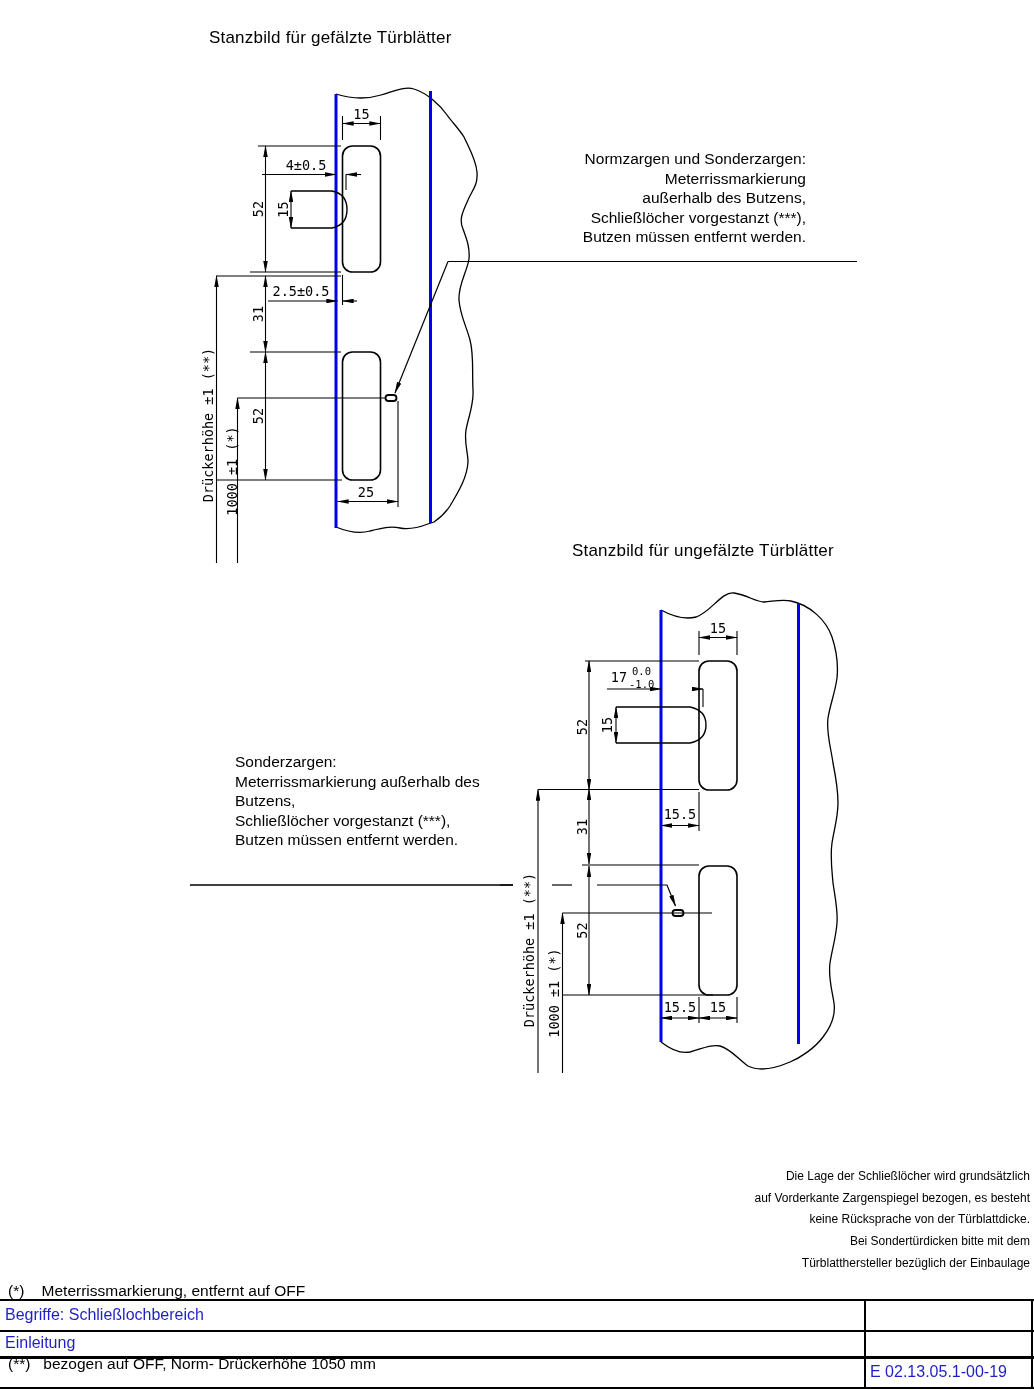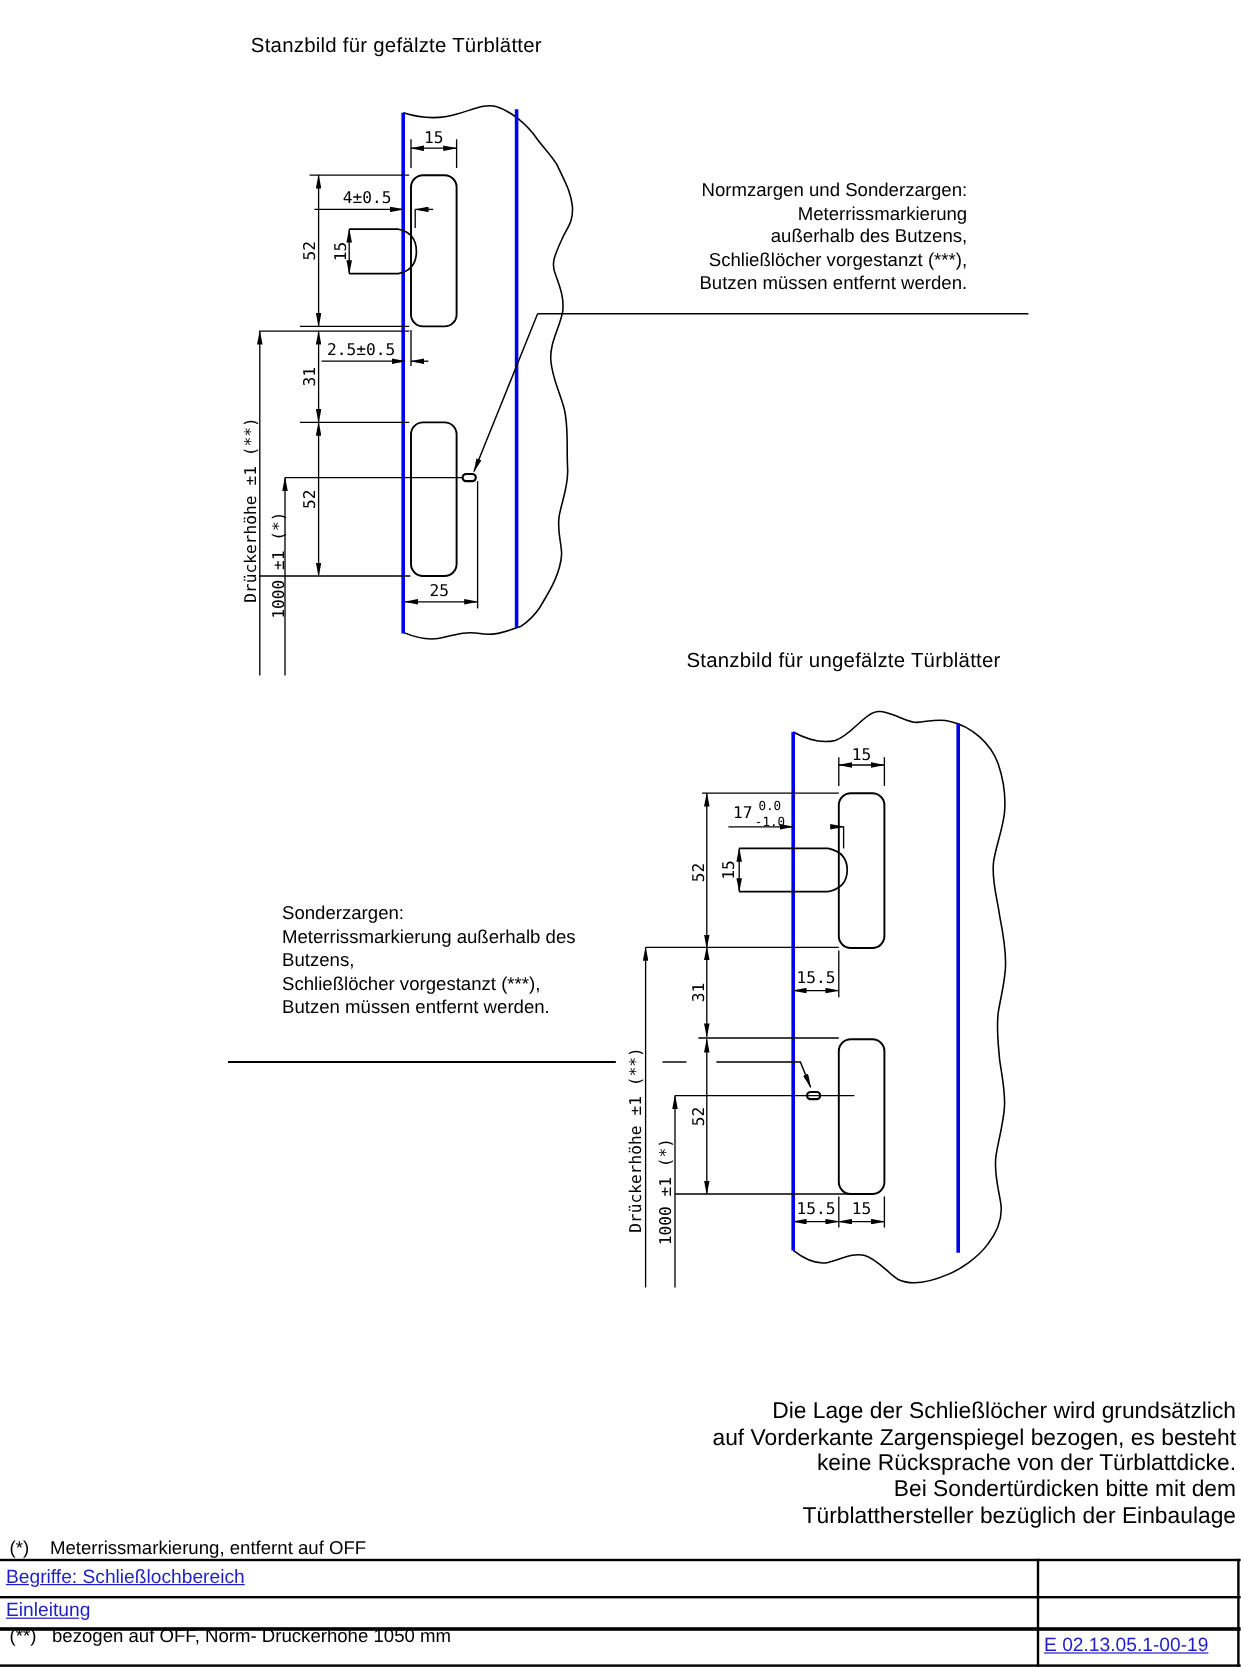--- a/index.html
+++ b/index.html
@@ -5,23 +5,23 @@
   html,body{margin:0;padding:0;}
   body{
     width:1034px;height:1390px;position:relative;background:#ffffff;
     font-family:"Liberation Sans", sans-serif;color:#000;overflow:hidden;
   }
   .abs{position:absolute;}
   .title{font-size:17px;letter-spacing:0.2px;white-space:nowrap;}
   .note{font-size:15.5px;line-height:19.6px;white-space:nowrap;}
   .note.right{text-align:right;margin-left:16px;}
   .footnotes{font-size:15.5px;line-height:24.2px;white-space:pre;}
-  .para{font-size:19px;line-height:21.7px;text-align:right;white-space:nowrap;}
+  .para{font-size:12px;line-height:21.7px;text-align:right;white-space:nowrap;}
   .blue{color:#1f1fc8;}
-  .footer-text{font-size:16px;white-space:nowrap;text-decoration:underline;}
+  .footer-text{font-size:16px;white-space:nowrap;}
   .hline,.vline{position:absolute;background:#000;}
   svg text{font-family:"DejaVu Sans Mono", monospace;fill:#000;}
   .dim{font-size:13.5px;}
   .dimsmall{font-size:10.5px;}
 </style>
 </head>
 <body>
 
 <div class="abs title" style="left:209px;top:28px;">Stanzbild für gefälzte Türblätter</div>
 <div class="abs title" style="left:572px;top:541px;">Stanzbild für ungefälzte Türblätter</div>

